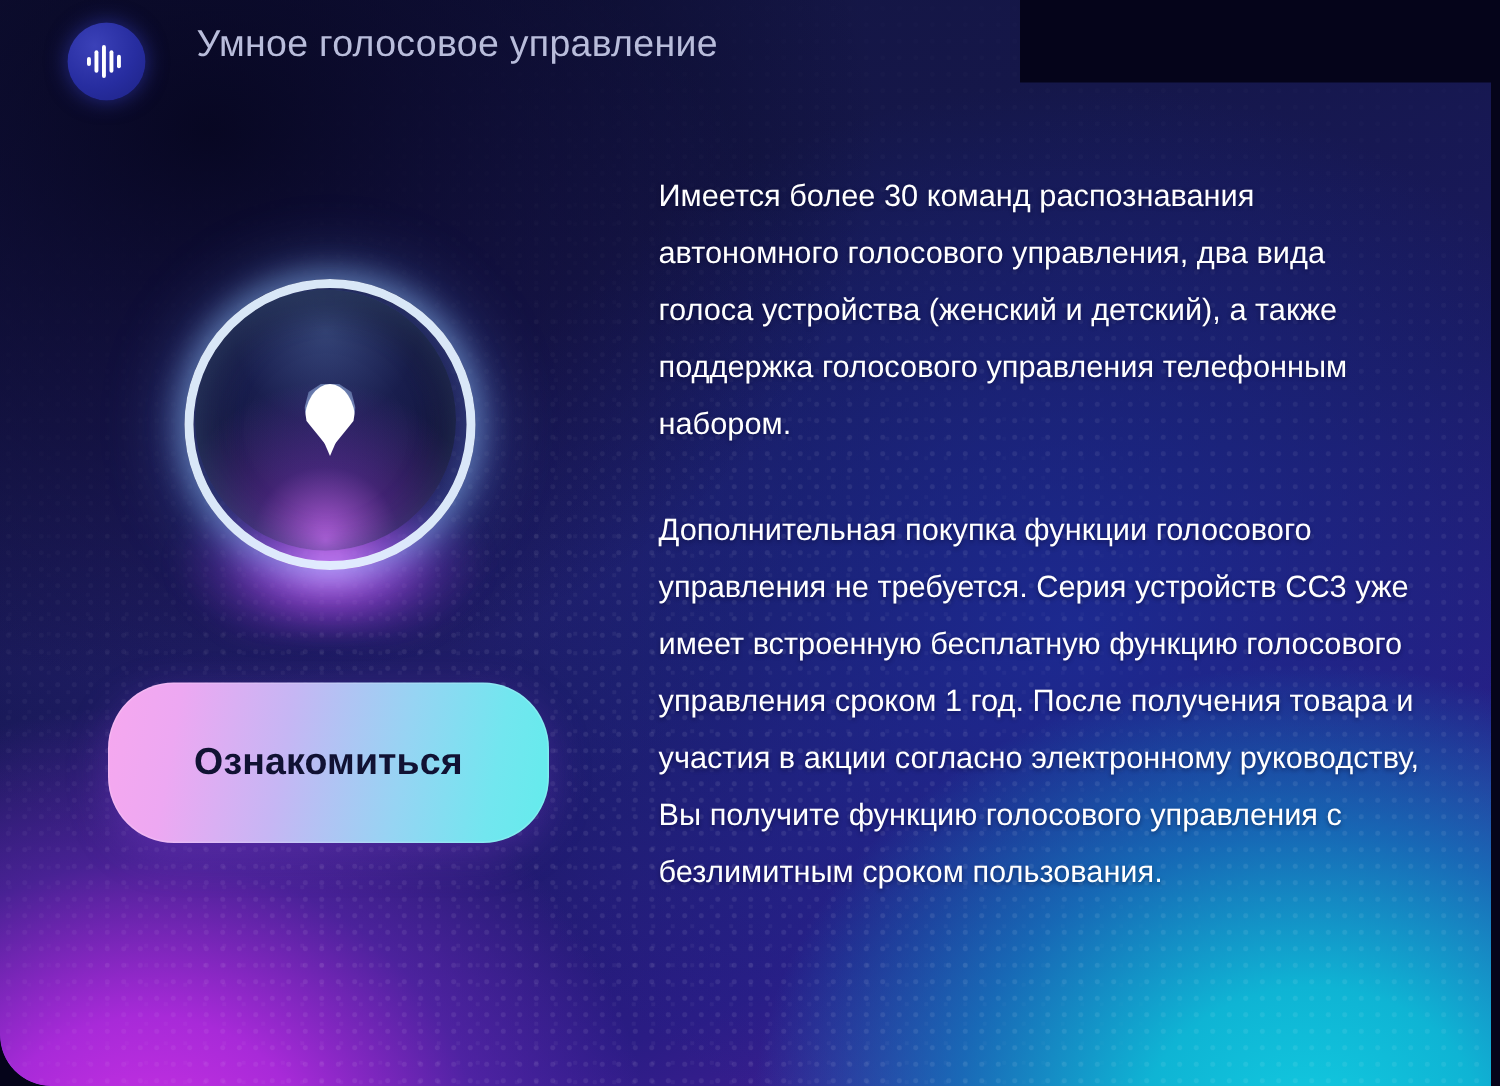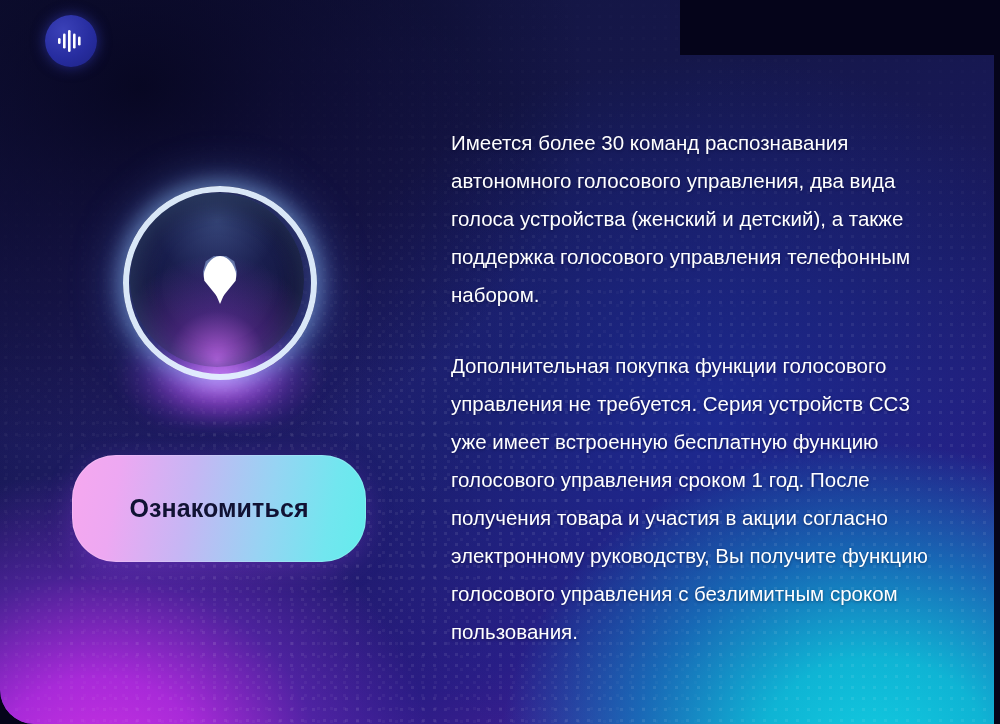--- a/index.html
+++ b/index.html
@@ -127,21 +127,21 @@
     position:absolute;left:72px;top:455px;width:294px;height:107px;
     border:none;border-radius:44px;cursor:pointer;padding:0;
     background:linear-gradient(100deg,#f6a8ef 0%,#eda8f2 16%,#c6b6f4 40%,#96d4f3 66%,#72e6ef 86%,#63ecec 100%);
     box-shadow:0 8px 26px rgba(120,60,200,.38), 0 0 0 1px rgba(255,255,255,.16) inset;
     color:#111233;font-family:inherit;font-size:25px;font-weight:700;letter-spacing:.1px;
     display:flex;align-items:center;justify-content:center;
   }
 
   
   #copy{position:absolute;left:435px;top:108px;width:520px;}
-  #copy p{margin:16px;color:#ffffff;font-size:20.5px;line-height:38px;font-weight:400;
+  #copy p{margin:4px;color:#ffffff;font-size:20.5px;line-height:38px;font-weight:400;
     text-shadow:0 1px 3px rgba(5,6,40,.45);}
   #copy p + p{margin-top:33px;}
 </style>
 </head>
 <body>
 
 <div id="stage">
 
   <div id="panel">
     <div id="panel-base"></div>
@@ -155,20 +155,21 @@
       <svg width="26" height="22" viewBox="0 0 26 22" aria-hidden="true">
         <g fill="#ffffff">
           <rect x="0" y="8" width="2.6" height="6" rx="1.3"></rect>
           <rect x="5" y="3.5" width="2.6" height="15" rx="1.3"></rect>
           <rect x="10" y="0" width="2.6" height="22" rx="1.3"></rect>
           <rect x="15" y="3.5" width="2.6" height="15" rx="1.3"></rect>
           <rect x="20" y="6.5" width="2.6" height="9" rx="1.3"></rect>
         </g>
       </svg>
     </div>
+    <div id="header-title">Умное голосовое управление</div>
   </div>
 
   <div id="orb-wrap">
     <div id="orb-glow-bottom"></div>
     <div id="orb-inner"></div>
     <div id="orb-ring"></div>
     <div id="orb-pin"></div>
     <div id="orb-pin-tail"></div>
   </div>
 

